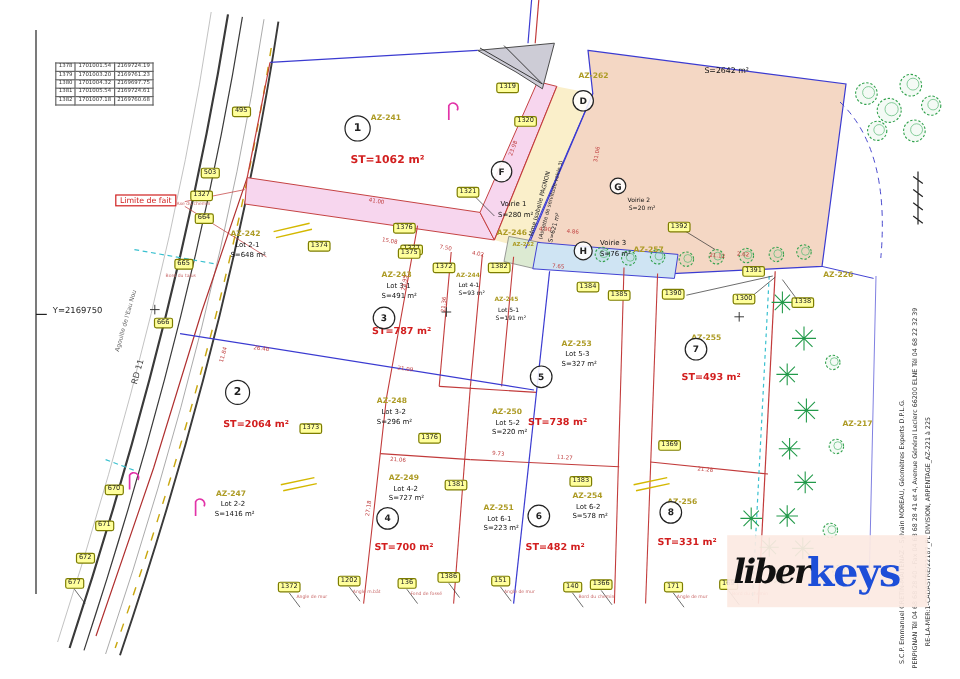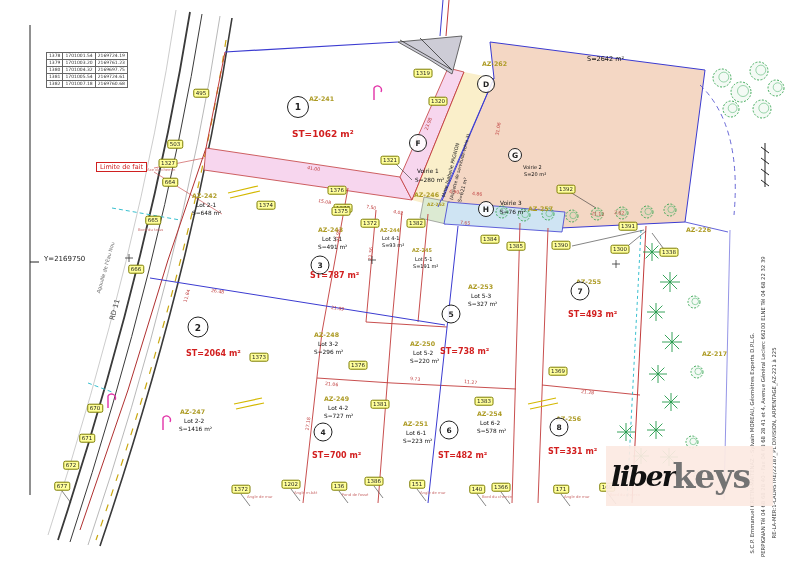--- a/index.html
+++ b/index.html
@@ -32,21 +32,21 @@
       font-size:6.5px;padding:0 3px;background:#fff;z-index:3;white-space:nowrap}
   .pag{position:absolute;color:#222;transform:rotate(-75deg);transform-origin:0 50%;
       white-space:nowrap;z-index:2}
   .firm{position:absolute;width:228px;font-size:5.3px;color:#333;text-align:center;
       transform:rotate(-90deg);white-space:nowrap;z-index:2}
   #logo{position:absolute;left:606px;top:446px;width:167px;height:60px;
       background:rgba(252,233,226,.93);z-index:5;display:flex;align-items:center;padding-left:5px;box-sizing:border-box}
   #logo .liber{font-family:"DejaVu Serif",serif;font-style:italic;font-weight:bold;
       font-size:28px;letter-spacing:-2px;color:#111}
   #logo .keys{font-family:"DejaVu Serif",serif;font-weight:bold;font-size:33px;
-      letter-spacing:-1px;color:#737373;margin-left:-2px}
+      letter-spacing:-1px;color:#1d4ed8;margin-left:-2px}
 </style>
 </head>
 <body>
 
 <div id="plan">
 
   <svg id="linework" width="800" height="566" viewBox="0 0 800 566">
 
     <line x1="30" y1="25" x2="30" y2="495" stroke="#222" stroke-width="1"></line>
     <line x1="30" y1="262" x2="39" y2="262" stroke="#222" stroke-width="1"></line>

